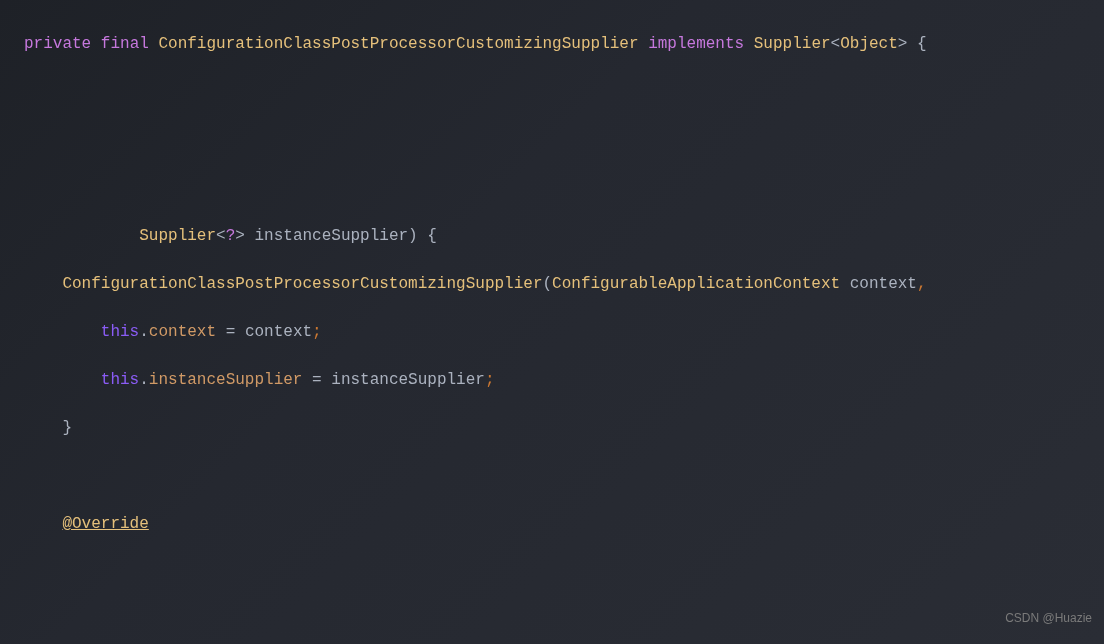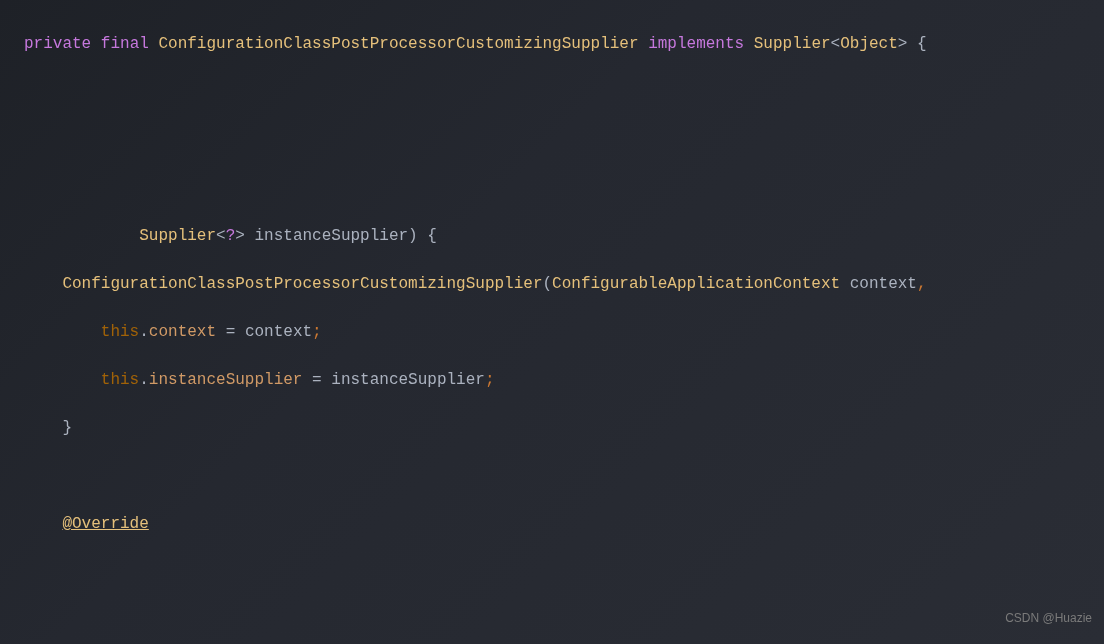--- a/index.html
+++ b/index.html
@@ -33,21 +33,21 @@
       bottom: 17px;
       right: 12px;
       color: #7a7a7a;
       font-size: 12px;
       font-family: Arial, sans-serif;
     }
     
     .kw { color: #c678dd; }       
     .type { color: #e5c07b; } 
     .field { color: #d19a66; }    
-    .this { color: #a16207; }    
+    .this { color: #8b5cf6; }    
     .punct { color: #abb2bf; }    
     .brace { color: #abb2bf; }    
     .annotation { color: #e5c07b; text-decoration: underline; } 
     .comma { color: #cc7832; }
     .semi { color: #cc7832; }
     .paren { color: #abb2bf; }
     .op { color: #abb2bf; }
     .var { color: #abb2bf; }
     .dot { color: #abb2bf; }
     .ctor { color: #e5c07b; }

